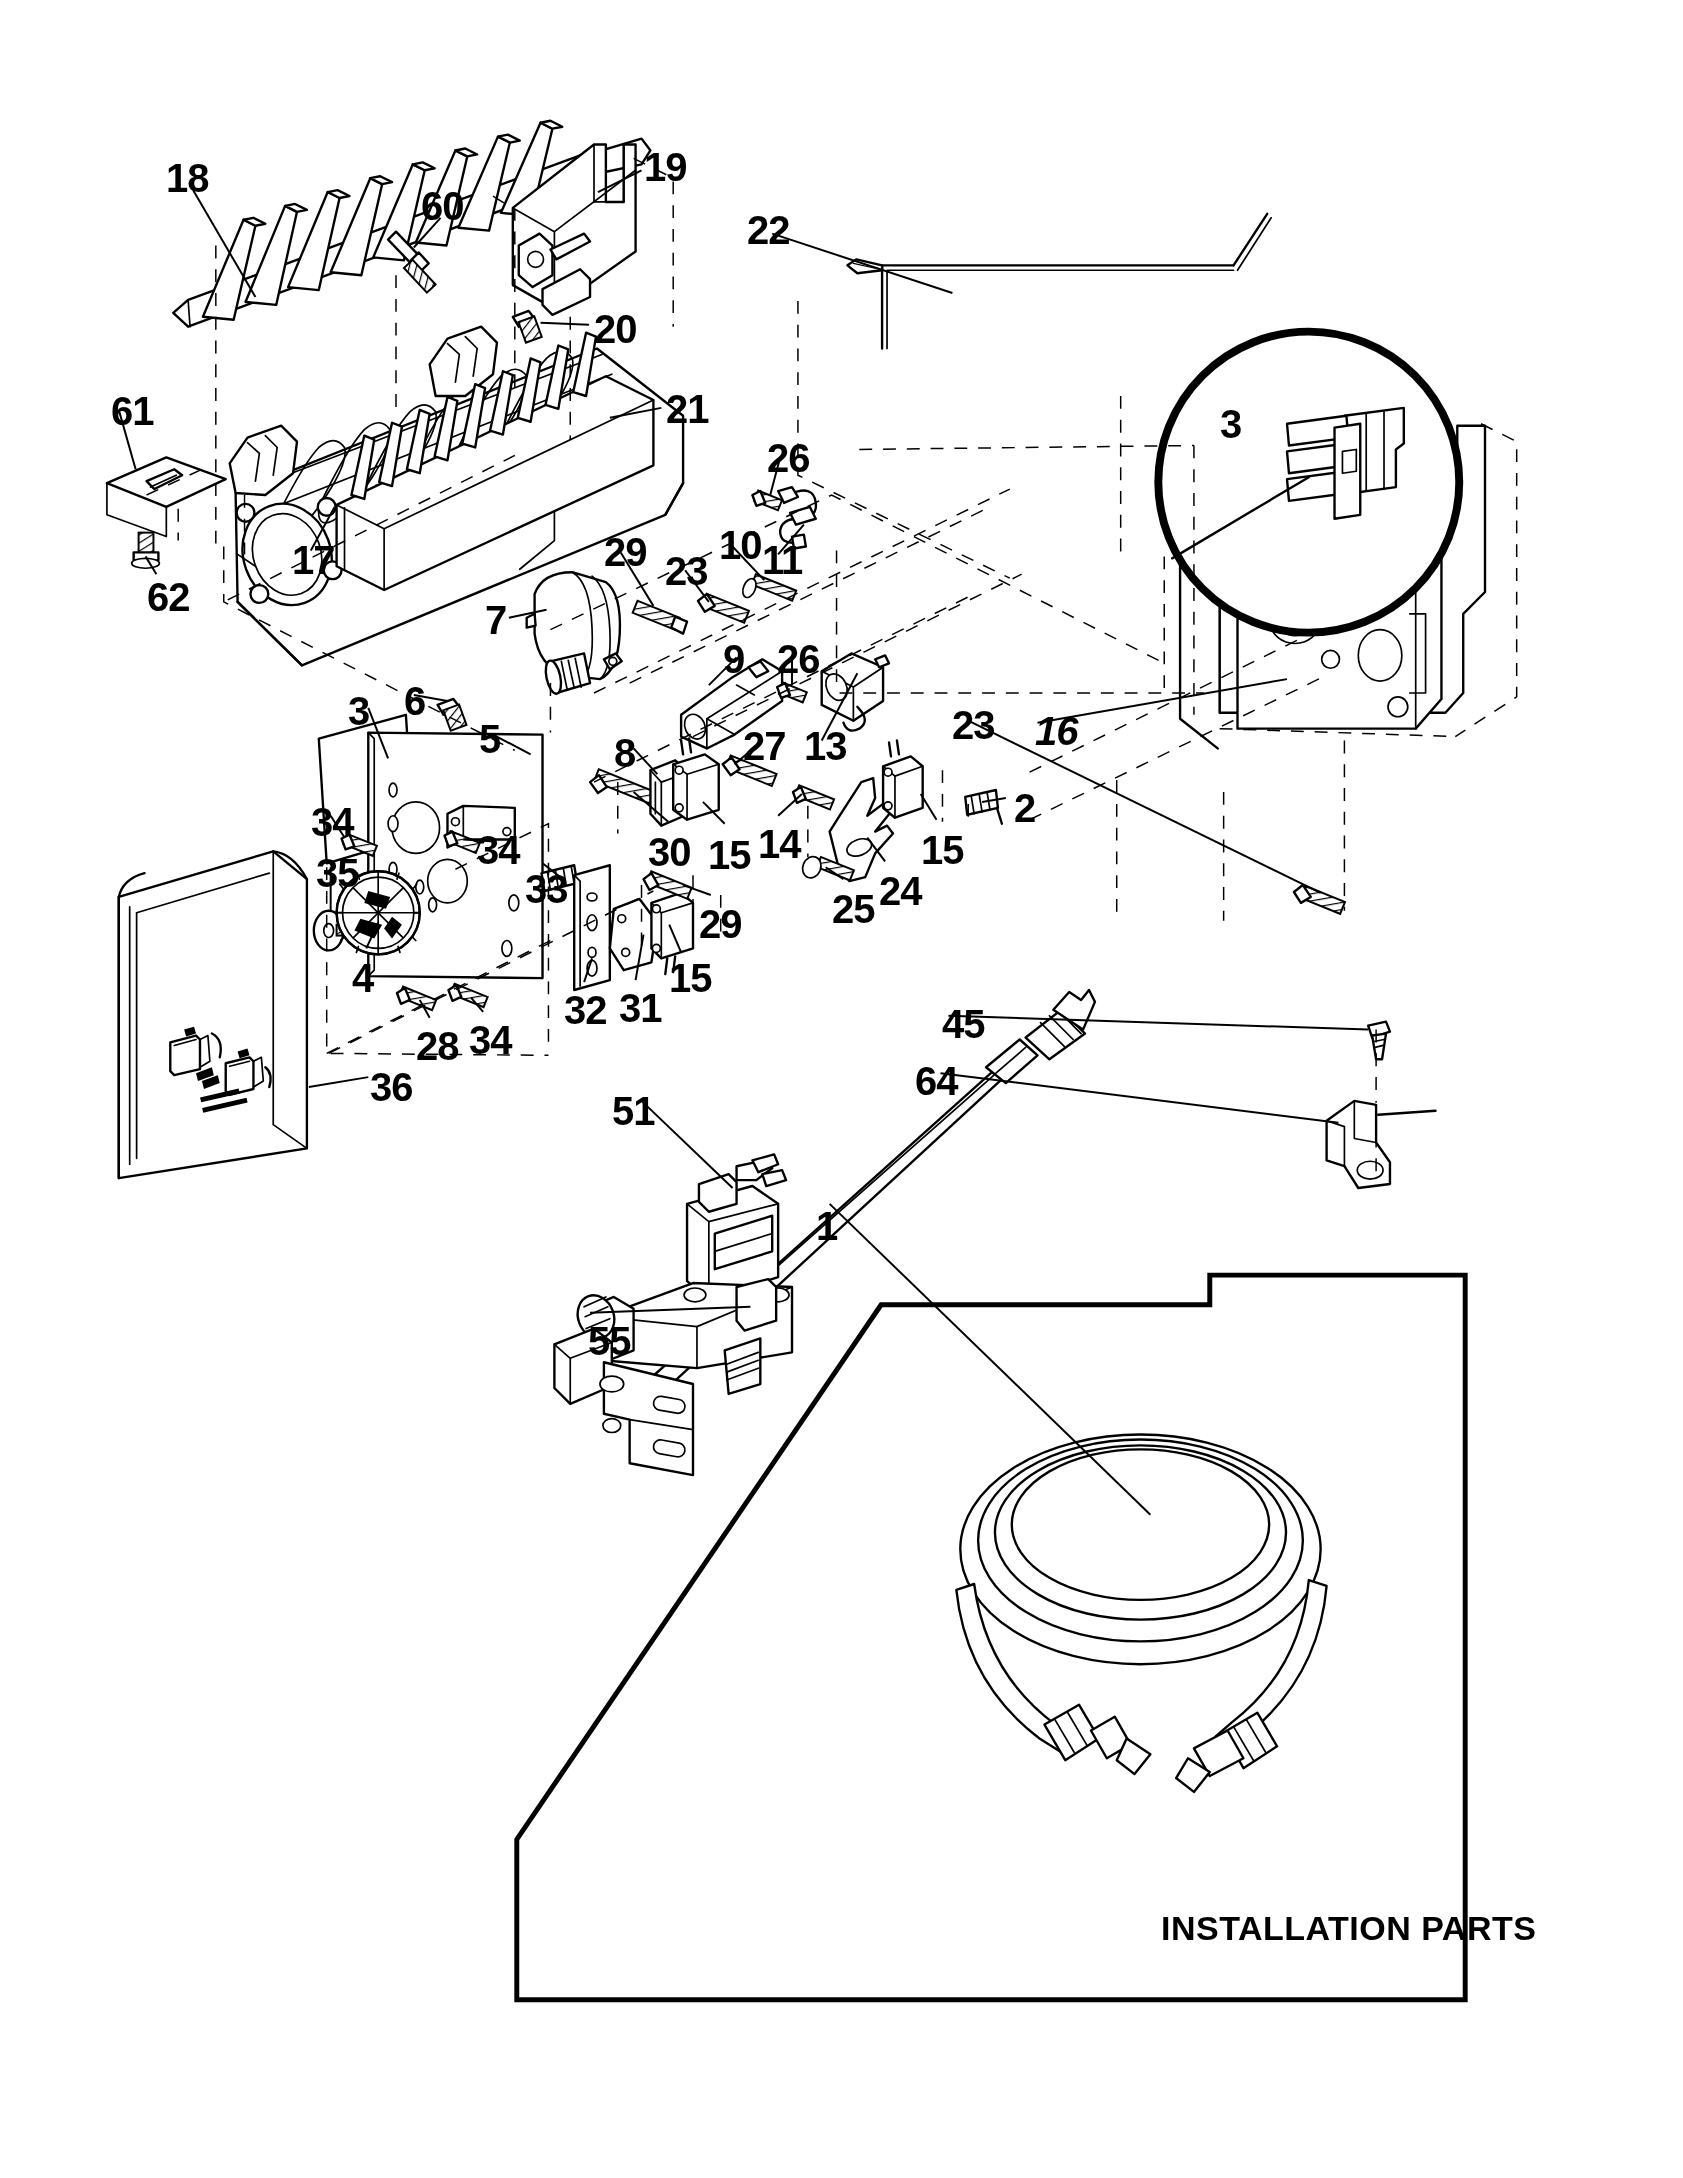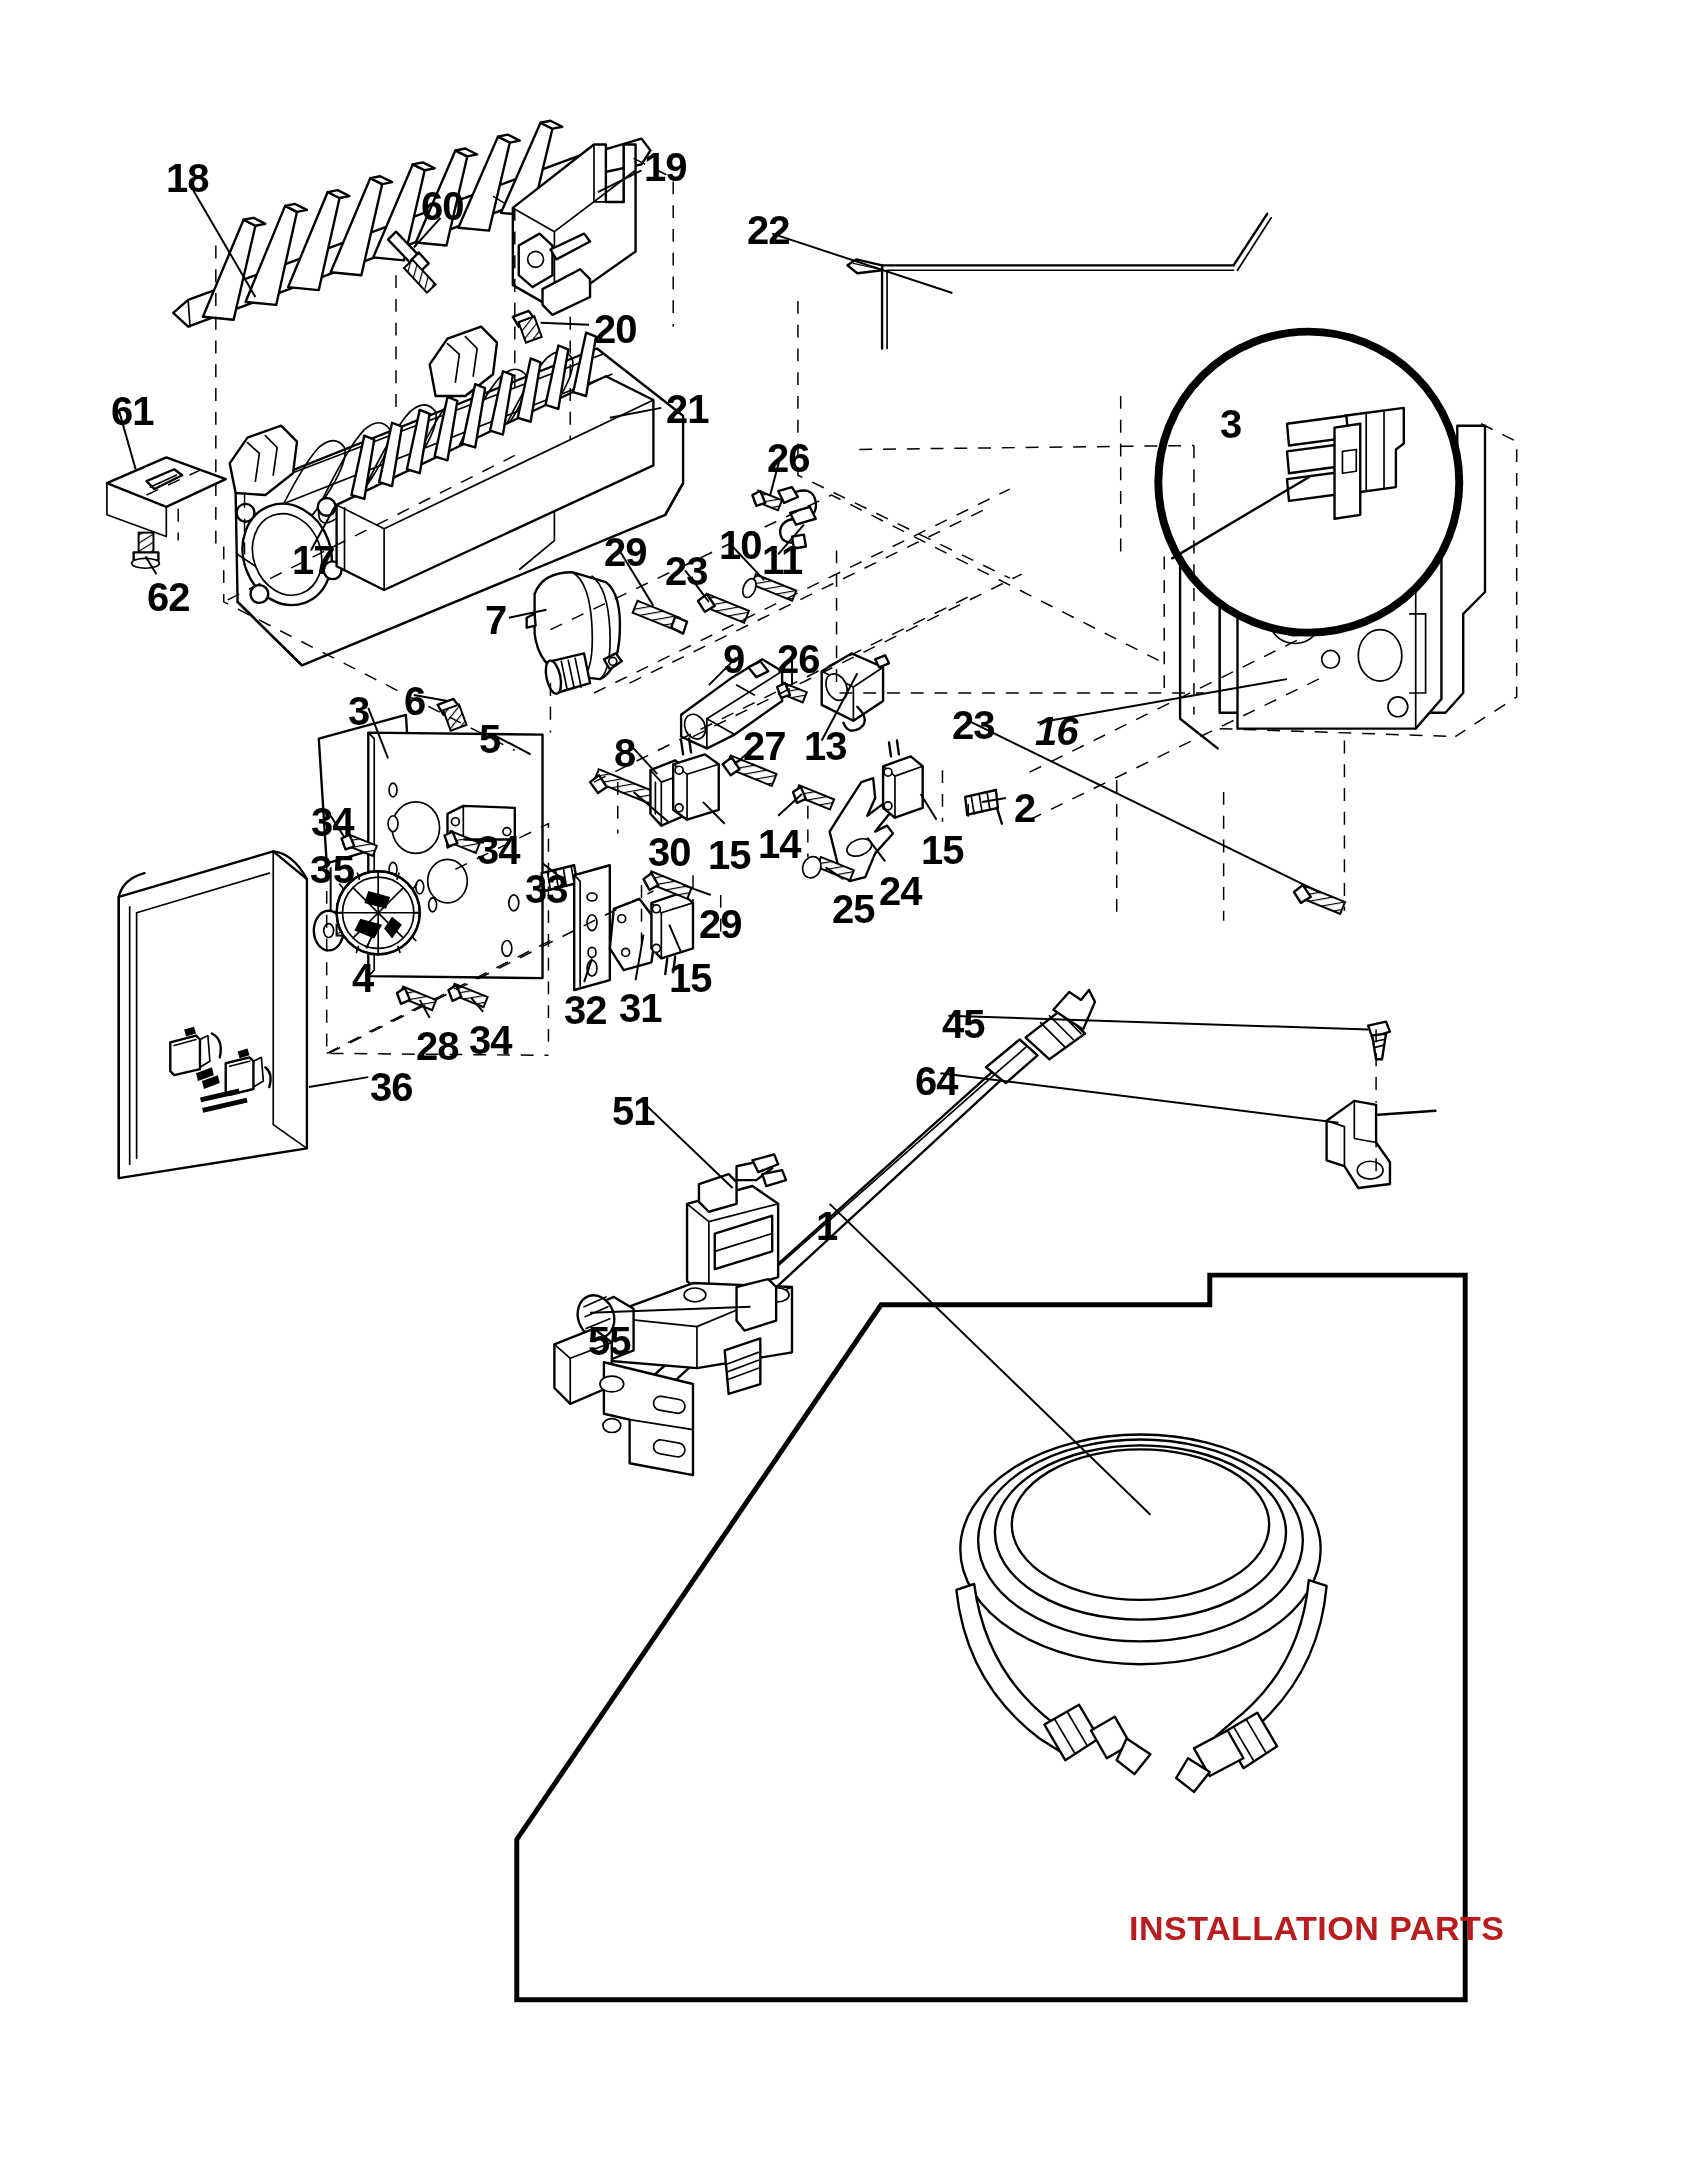--- a/index.html
+++ b/index.html
@@ -4,21 +4,21 @@
 <style>
   html,body{margin:0;padding:0;background:#ffffff;}
   body{width:1683px;height:2178px;position:relative;overflow:hidden;
        font-family:"Liberation Sans", sans-serif;}
   #stage{position:absolute;left:0;top:0;width:1683px;height:2178px;}
   svg#diagram{position:absolute;left:0;top:0;width:1683px;height:2178px;}
   .callout{position:absolute;font-weight:bold;color:#000;line-height:1;
            font-family:"Liberation Sans", sans-serif;white-space:nowrap;}
   .cal-lg{font-size:40px;letter-spacing:-1px;}
   .boxtitle{position:absolute;font-weight:bold;font-size:34px;letter-spacing:0.5px;
-            color:#b91c1c;font-family:"Liberation Sans", sans-serif;white-space:nowrap;}
+            color:#000000;font-family:"Liberation Sans", sans-serif;white-space:nowrap;margin-left:32px;}
 </style>
 </head>
 <body>
 
 <div id="stage">
 
 <svg id="diagram" viewBox="0 0 1700 2200">
   <defs>
     <style>
       .ln{fill:none;stroke:#000;stroke-width:2.4;stroke-linejoin:round;stroke-linecap:round;}
@@ -728,21 +728,21 @@
 <span class="callout cal-lg" style="left:804px;top:726px;">13</span>
 <span class="callout cal-lg" style="left:952px;top:705px;">23</span>
 <span class="callout cal-lg" style="left:1035px;top:711px;font-style:italic;">16</span>
 <span class="callout cal-lg" style="left:404px;top:681px;">6</span>
 <span class="callout cal-lg" style="left:348px;top:691px;">3</span>
 <span class="callout cal-lg" style="left:479px;top:719px;">5</span>
 <span class="callout cal-lg" style="left:614px;top:733px;">8</span>
 <span class="callout cal-lg" style="left:743px;top:726px;">27</span>
 <span class="callout cal-lg" style="left:1014px;top:788px;">2</span>
 <span class="callout cal-lg" style="left:311px;top:802px;">34</span>
-<span class="callout cal-lg" style="left:309px;top:853px;font-family:Liberation Mono, monospace;">35</span>
+<span class="callout cal-lg" style="left:316px;top:853px;">35</span>
 <span class="callout cal-lg" style="left:477px;top:830px;">34</span>
 <span class="callout cal-lg" style="left:708px;top:835px;">15</span>
 <span class="callout cal-lg" style="left:758px;top:824px;">14</span>
 <span class="callout cal-lg" style="left:921px;top:830px;">15</span>
 <span class="callout cal-lg" style="left:648px;top:832px;">30</span>
 <span class="callout cal-lg" style="left:525px;top:869px;">33</span>
 <span class="callout cal-lg" style="left:879px;top:871px;">24</span>
 <span class="callout cal-lg" style="left:832px;top:889px;text-align:center;">25</span>
 <span class="callout cal-lg" style="left:699px;top:904px;">29</span>
 <span class="callout cal-lg" style="left:352px;top:958px;">4</span>

